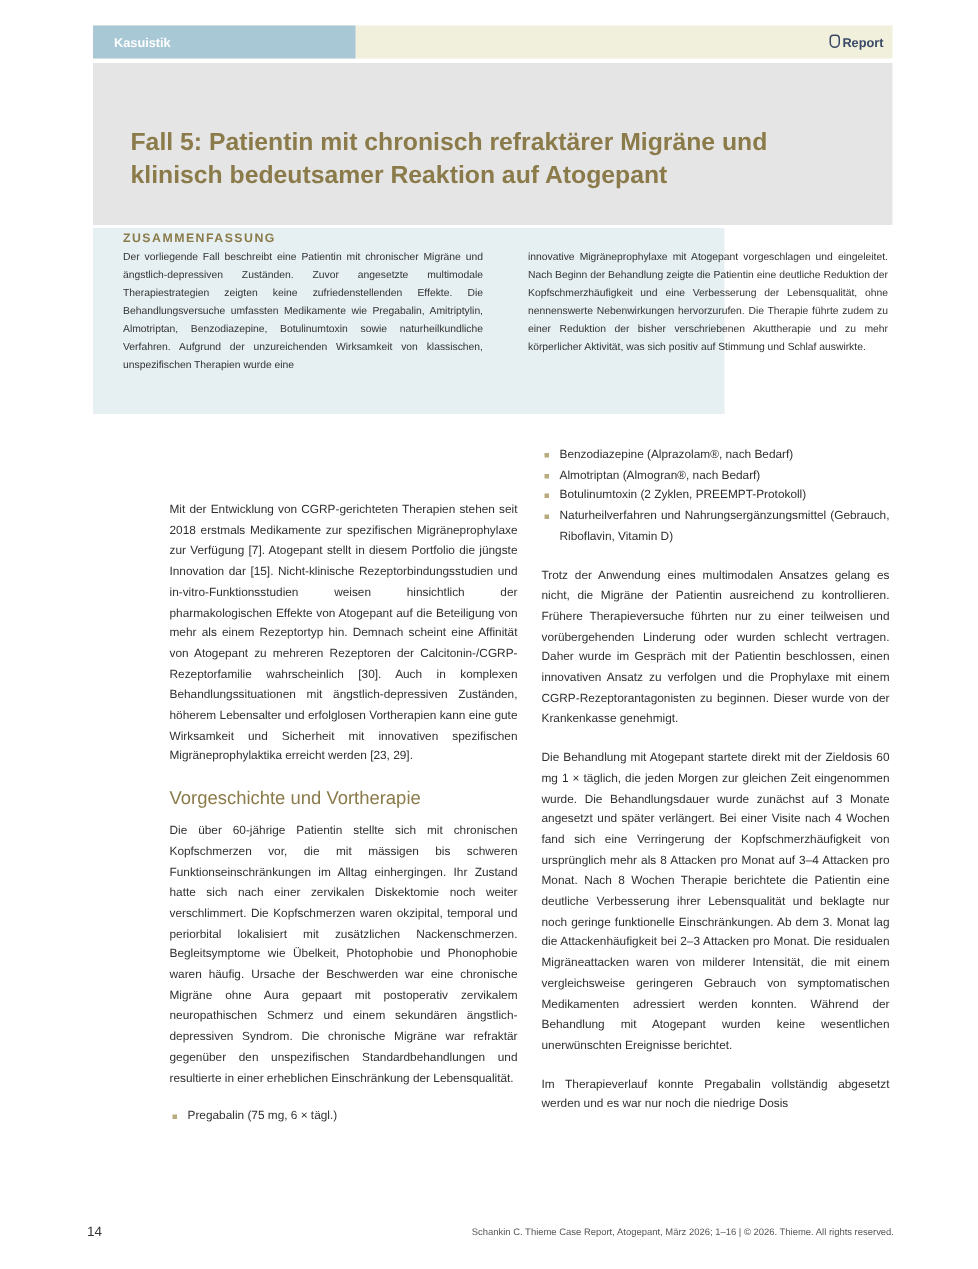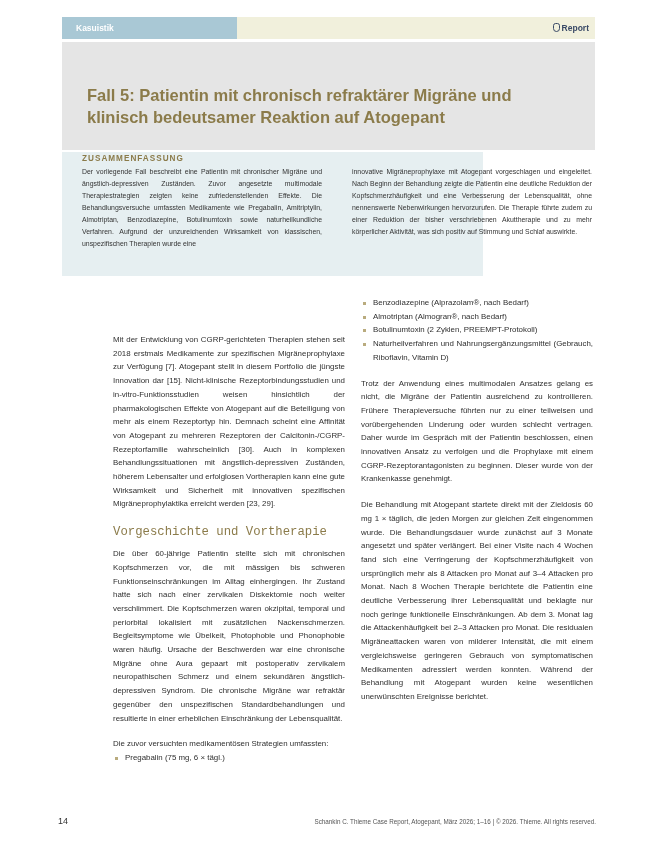--- a/index.html
+++ b/index.html
@@ -38,21 +38,21 @@
     position:absolute; top:14px; width:240px; font-size:6.9px; line-height:12px; color:#333; text-align:justify;
   }
   .abs-col.left { left:20px; }
   .abs-col.right { left:290px; }
   .col {
     position:absolute; width:232px; font-size:7.9px; line-height:13.7px; color:#2f2f2f; text-align:justify;
   }
   .col.left { left:113px; top:302px;margin-top:31px; }
   .col.right { left:361px; top:302px; }
   .col p { margin:0 0 12px 0; }
-  .col h3 { margin:0 0 6px 0; font-weight:normal; font-size:12.3px; line-height:18px; color:#8b7b4a;font-family:Liberation Mono, monospace; }
+  .col h3 { margin:0 0 6px 0; font-weight:normal; font-size:12.3px; line-height:18px; color:#8b7b4a; }
   .col ul { list-style:none; margin:0 0 12px 0; padding:0; }
   .col li { position:relative; padding-left:12px; }
   .col li::before { content:""; position:absolute; left:2px; top:6px; width:3px; height:3px; background:#b9ab7e; }
   .footer-page { position:absolute; left:58px; top:816px; font-size:9px; color:#333;text-align:right; }
   .footer-cite { position:absolute; right:56px; top:818px; font-size:6.3px; color:#555; }
 </style>
 </head>
 <body>
 
 <div class="header-bar">
@@ -67,31 +67,31 @@
 <div class="abstract-box">
   <h2 style="top:0;line-height:14px;">ZUSAMMENFASSUNG</h2>
   <div class="abs-col left">Der vorliegende Fall beschreibt eine Patientin mit chronischer Migräne und ängstlich-depressiven Zuständen. Zuvor angesetzte multimodale Therapiestrategien zeigten keine zufriedenstellenden Effekte. Die Behandlungsversuche umfassten Medikamente wie Pregabalin, Amitriptylin, Almotriptan, Benzodiazepine, Botulinumtoxin sowie naturheilkundliche Verfahren. Aufgrund der unzureichenden Wirksamkeit von klassischen, unspezifischen Therapien wurde eine</div>
   <div class="abs-col right">innovative Migräneprophylaxe mit Atogepant vorgeschlagen und eingeleitet. Nach Beginn der Behandlung zeigte die Patientin eine deutliche Reduktion der Kopfschmerzhäufigkeit und eine Verbesserung der Lebensqualität, ohne nennenswerte Nebenwirkungen hervorzurufen. Die Therapie führte zudem zu einer Reduktion der bisher verschriebenen Akuttherapie und zu mehr körperlicher Aktivität, was sich positiv auf Stimmung und Schlaf auswirkte.</div>
 </div>
 
 <div class="col left">
   <p>Mit der Entwicklung von CGRP-gerichteten Therapien stehen seit 2018 erstmals Medikamente zur spezifischen Migräneprophylaxe zur Verfügung [7]. Atogepant stellt in diesem Portfolio die jüngste Innovation dar [15]. Nicht-klinische Rezeptorbindungsstudien und in-vitro-Funktionsstudien weisen hinsichtlich der pharmakologischen Effekte von Atogepant auf die Beteiligung von mehr als einem Rezeptortyp hin. Demnach scheint eine Affinität von Atogepant zu mehreren Rezeptoren der Calcitonin-/CGRP-Rezeptorfamilie wahrscheinlich [30]. Auch in komplexen Behandlungssituationen mit ängstlich-depressiven Zuständen, höherem Lebensalter und erfolglosen Vortherapien kann eine gute Wirksamkeit und Sicherheit mit innovativen spezifischen Migräneprophylaktika erreicht werden [23, 29].</p>
   <h3>Vorgeschichte und Vortherapie</h3>
   <p>Die über 60-jährige Patientin stellte sich mit chronischen Kopfschmerzen vor, die mit mässigen bis schweren Funktionseinschränkungen im Alltag einhergingen. Ihr Zustand hatte sich nach einer zervikalen Diskektomie noch weiter verschlimmert. Die Kopfschmerzen waren okzipital, temporal und periorbital lokalisiert mit zusätzlichen Nackenschmerzen. Begleitsymptome wie Übelkeit, Photophobie und Phonophobie waren häufig. Ursache der Beschwerden war eine chronische Migräne ohne Aura gepaart mit postoperativ zervikalem neuropathischen Schmerz und einem sekundären ängstlich-depressiven Syndrom. Die chronische Migräne war refraktär gegenüber den unspezifischen Standardbehandlungen und resultierte in einer erheblichen Einschränkung der Lebensqualität.</p>
-  <p style="margin-bottom:0">Die zuvor versuchten medikamentösen Strategien umfassten:</p>
   <ul>
     <li>Pregabalin (75 mg, 6 × tägl.)</li>
   </ul>
 </div>
 
 <div class="col right" style="top:296px;">
   <ul>
     <li>Benzodiazepine (Alprazolam®, nach Bedarf)</li>
     <li>Almotriptan (Almogran®, nach Bedarf)</li>
     <li>Botulinumtoxin (2 Zyklen, PREEMPT-Protokoll)</li>
     <li>Naturheilverfahren und Nahrungsergänzungsmittel (Gebrauch, Riboflavin, Vitamin D)</li>
   </ul>
   <p>Trotz der Anwendung eines multimodalen Ansatzes gelang es nicht, die Migräne der Patientin ausreichend zu kontrollieren. Frühere Therapieversuche führten nur zu einer teilweisen und vorübergehenden Linderung oder wurden schlecht vertragen. Daher wurde im Gespräch mit der Patientin beschlossen, einen innovativen Ansatz zu verfolgen und die Prophylaxe mit einem CGRP-Rezeptorantagonisten zu beginnen. Dieser wurde von der Krankenkasse genehmigt.</p>
   <p>Die Behandlung mit Atogepant startete direkt mit der Zieldosis 60 mg 1 × täglich, die jeden Morgen zur gleichen Zeit eingenommen wurde. Die Behandlungsdauer wurde zunächst auf 3 Monate angesetzt und später verlängert. Bei einer Visite nach 4 Wochen fand sich eine Verringerung der Kopfschmerzhäufigkeit von ursprünglich mehr als 8 Attacken pro Monat auf 3–4 Attacken pro Monat. Nach 8 Wochen Therapie berichtete die Patientin eine deutliche Verbesserung ihrer Lebensqualität und beklagte nur noch geringe funktionelle Einschränkungen. Ab dem 3. Monat lag die Attackenhäufigkeit bei 2–3 Attacken pro Monat. Die residualen Migräneattacken waren von milderer Intensität, die mit einem vergleichsweise geringeren Gebrauch von symptomatischen Medikamenten adressiert werden konnten. Während der Behandlung mit Atogepant wurden keine wesentlichen unerwünschten Ereignisse berichtet.</p>
+  <p>Im Therapieverlauf konnte Pregabalin vollständig abgesetzt werden und es war nur noch die niedrige Dosis</p>
 </div>
 
 <div class="footer-page">14</div>
 <div class="footer-cite">Schankin C. Thieme Case Report, Atogepant, März 2026; 1–16 | © 2026. Thieme. All rights reserved.</div>
 
 </body></html>

